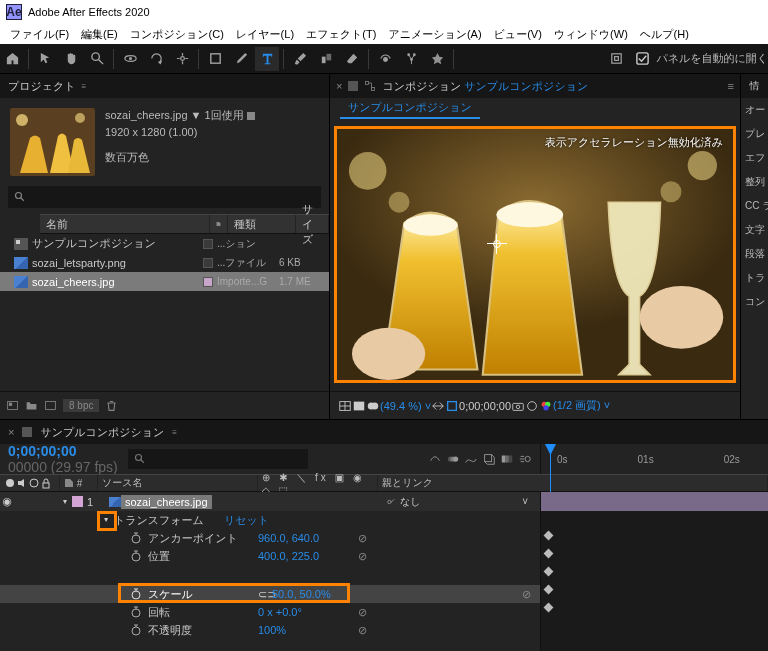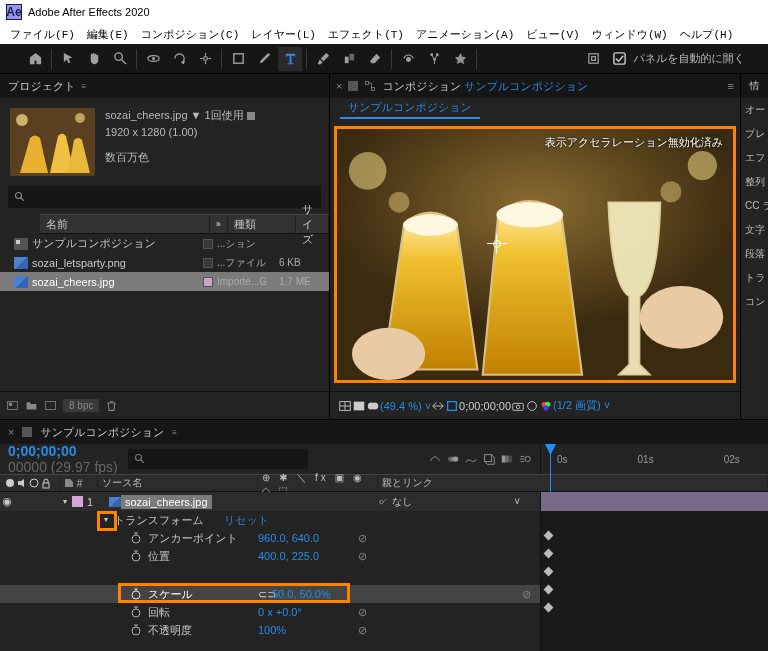--- a/index.html
+++ b/index.html
@@ -1,21 +1,21 @@
 <!DOCTYPE html>
 <html><head>
 <meta charset="utf-8">
 <style>
 * { margin:0; padding:0; box-sizing:border-box; font-family:"Meiryo UI","Segoe UI",sans-serif; }
 body { background:#1e1e1e; color:#c8c8c8; font-size:11px; width:768px; height:651px; overflow:hidden; }
 .titlebar { height:24px; background:#fff; color:#000; display:flex; align-items:center; padding:0 6px; gap:6px; }
 .ae-logo { width:16px; height:16px; background:#9494ff; color:#1e1e3a; font-weight:bold; font-size:12px; display:flex; align-items:center; justify-content:center; border:1px solid #1e1e3a; }
 .menubar { height:20px; background:#fff; color:#000; display:flex; align-items:center; gap:0; padding:0 4px; }
-.menubar span { padding:2px 6px;font-family:Liberation Mono, monospace; }
-.toolbar { height:30px; background:#161616; display:flex; align-items:center; padding:0 23px; gap:2px; border-bottom:1px solid #000; }
+.menubar span { padding:2px 6px; }
+.toolbar { height:30px; background:#161616; display:flex; align-items:center; padding:0 0; gap:2px; border-bottom:1px solid #000; }
 .tool { width:24px; height:24px; display:flex; align-items:center; justify-content:center; color:#a0a0a0; }
 .tool.active { background:#2a2a2a; color:#288ce8; }
 .tool svg { width:15px; height:15px; }
 .sep { width:1px; height:20px; background:#3a3a3a; margin:0 2px; }
 .midrow { display:flex; height:345px; }
 .project-panel { width:330px; background:#232323; display:flex; flex-direction:column; border-right:1px solid #000; }
 .panel-hdr { height:24px; background:#161616; display:flex; align-items:center; padding:0 8px; color:#c8c8c8; gap:6px; }
 .panel-hdr .lines { color:#888; font-size:8px; }
 .asset-info { display:flex; gap:10px; padding:10px; }
 .thumb { width:85px; height:68px; border-radius:2px; overflow:hidden; position:relative; }
@@ -82,21 +82,21 @@
 .layer-row{height:19px;display:flex;align-items:center;font-size:11px;}
 .layer-row.main{background:#2c2c2c;}
 .eye{width:14px;text-align:center;color:#ccc;}
 .tw{width:10px;height:10px;margin:0 2px;display:flex;align-items:center;justify-content:center;color:#ccc;font-size:8px;}
 .lswatch{width:11px;height:11px;background:#d4a5d4;margin-right:4px;}
 .lname{background:#7a7a7a;color:#fff;padding:0 4px;height:14px;display:flex;align-items:center;}
 .trans-row{height:18px;display:flex;align-items:center;padding-left:100px;color:#c8c8c8;}
 .box1{position:absolute;border:3px solid #ff8200;}
 .stopwatch{width:12px;height:12px;margin-right:6px;}
 .stopwatch svg{width:12px;height:12px;}
-.parent-cell{margin-left:auto;width:150px;height:16px;background:#2c2c2c;display:flex;align-items:center;padding:0 4px;color:#ccc;font-size:10px;margin-right:16px;}
+.parent-cell{margin-left:auto;width:150px;height:16px;background:#2c2c2c;display:flex;align-items:center;padding:0 4px;color:#ccc;font-size:10px;margin-right:8px;}
 .parent-cell svg{width:10px;height:10px;margin-right:4px;}
 .tw-open{transform:rotate(90deg);}
 .bar{position:absolute;left:0;right:0;top:0;height:19px;background:#7a6a8a;}
 .kf-line{position:absolute;left:4px;top:0;height:160px;}
 .kf-line span{display:block;width:7px;height:7px;background:#bbb;transform:rotate(45deg);position:absolute;}
 .num-link{color:#288ce8;}
 .prop-name{width:110px;}
 .prop-val{width:100px;}
 .link-cell{width:18px;color:#888;}
 .hl-scale-row{background:#444;margin-top:20px;}

